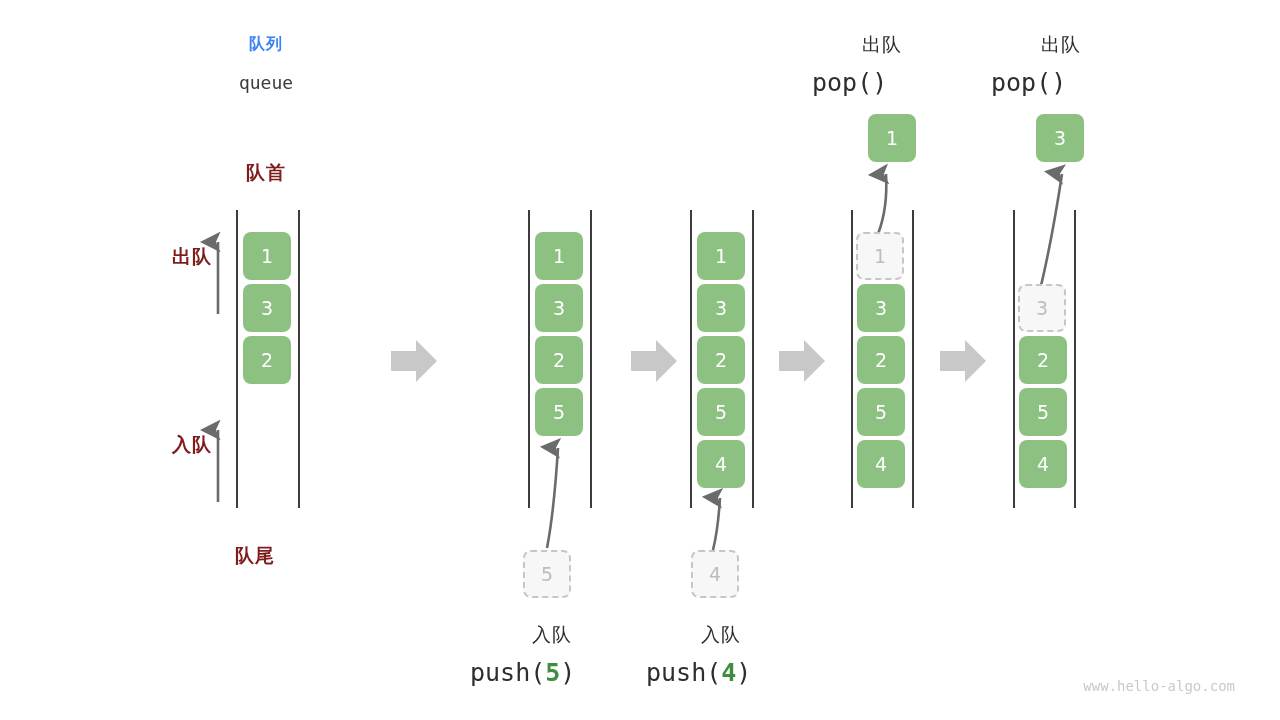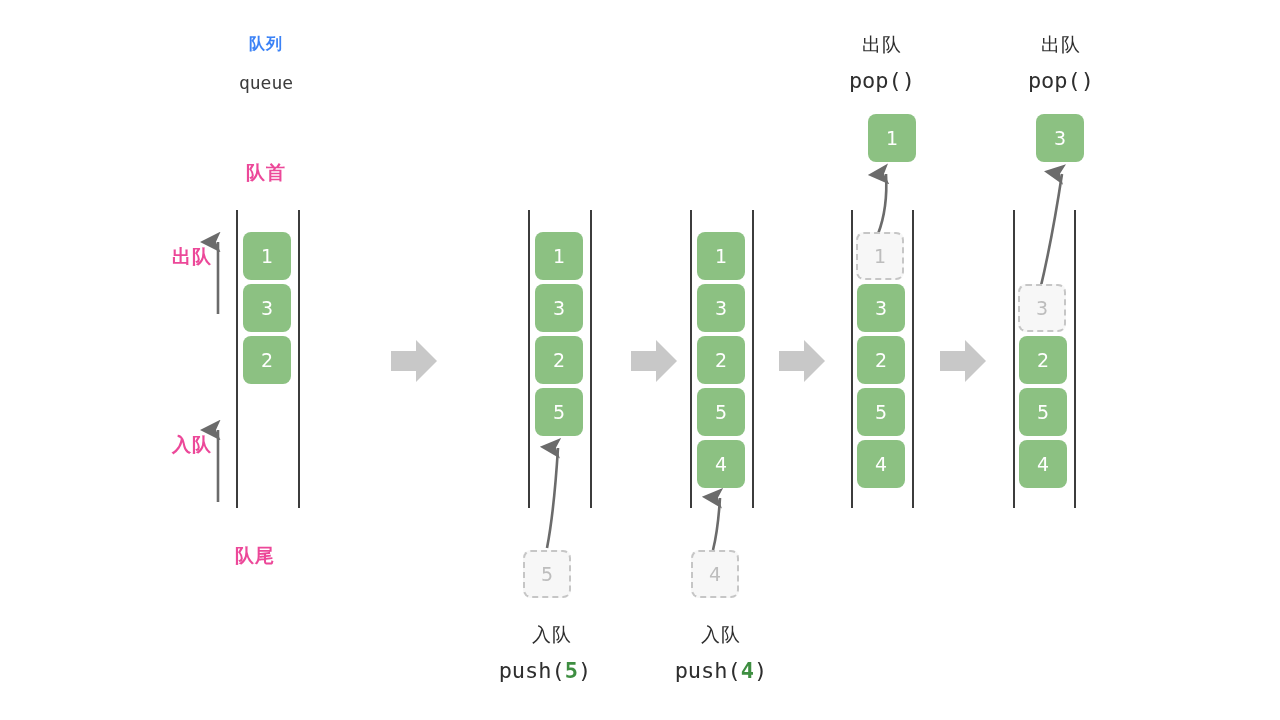--- a/index.html
+++ b/index.html
@@ -33,35 +33,34 @@
   }
   .title-en {
     font-size: 18px;
     font-family: "DejaVu Sans Mono", "Liberation Mono", monospace;
     color: #3c3c3c;
     text-align: center;
   }
   .label-bold {
     font-size: 19px;
     font-weight: bold;
-    color: #ec4899;
+    color: #7f1d1d;
     text-align: center;
     letter-spacing: 1px;
   }
   .op-cn {
     font-size: 19px;
     color: #2e2e2e;
     text-align: center;
     letter-spacing: 1px;
   }
   .op-code {
-    font-size: 22px;
+    font-size: 25px;
     font-family: "DejaVu Sans Mono", "Liberation Mono", monospace;
     color: #2e2e2e;
-    text-align: center;
     white-space: pre;
   }
   .op-code .num { color: #3e8e41; font-weight: bold; }
   .watermark {
     font-size: 14px;
     font-family: "DejaVu Sans Mono", "Liberation Mono", monospace;
     color: #c9c9c9;
     text-align: right;
   }
 
@@ -218,14 +217,15 @@
 
     <div class="rail abs" style="left:1013px; top:210px; height:298px;"></div>
     <div class="rail abs" style="left:1074px; top:210px; height:298px;"></div>
 
     <div class="cell ghost abs" style="left:1018px; top:284px;">3</div>
     <div class="cell abs" style="left:1019px; top:336px;">2</div>
     <div class="cell abs" style="left:1019px; top:388px;">5</div>
     <div class="cell abs" style="left:1019px; top:440px;">4</div>
   </div>
 
+  <div class="abs watermark" style="left:960px; top:678px; width:275px;">www.hello-algo.com</div>
 
 </div>
 
 </body></html>

